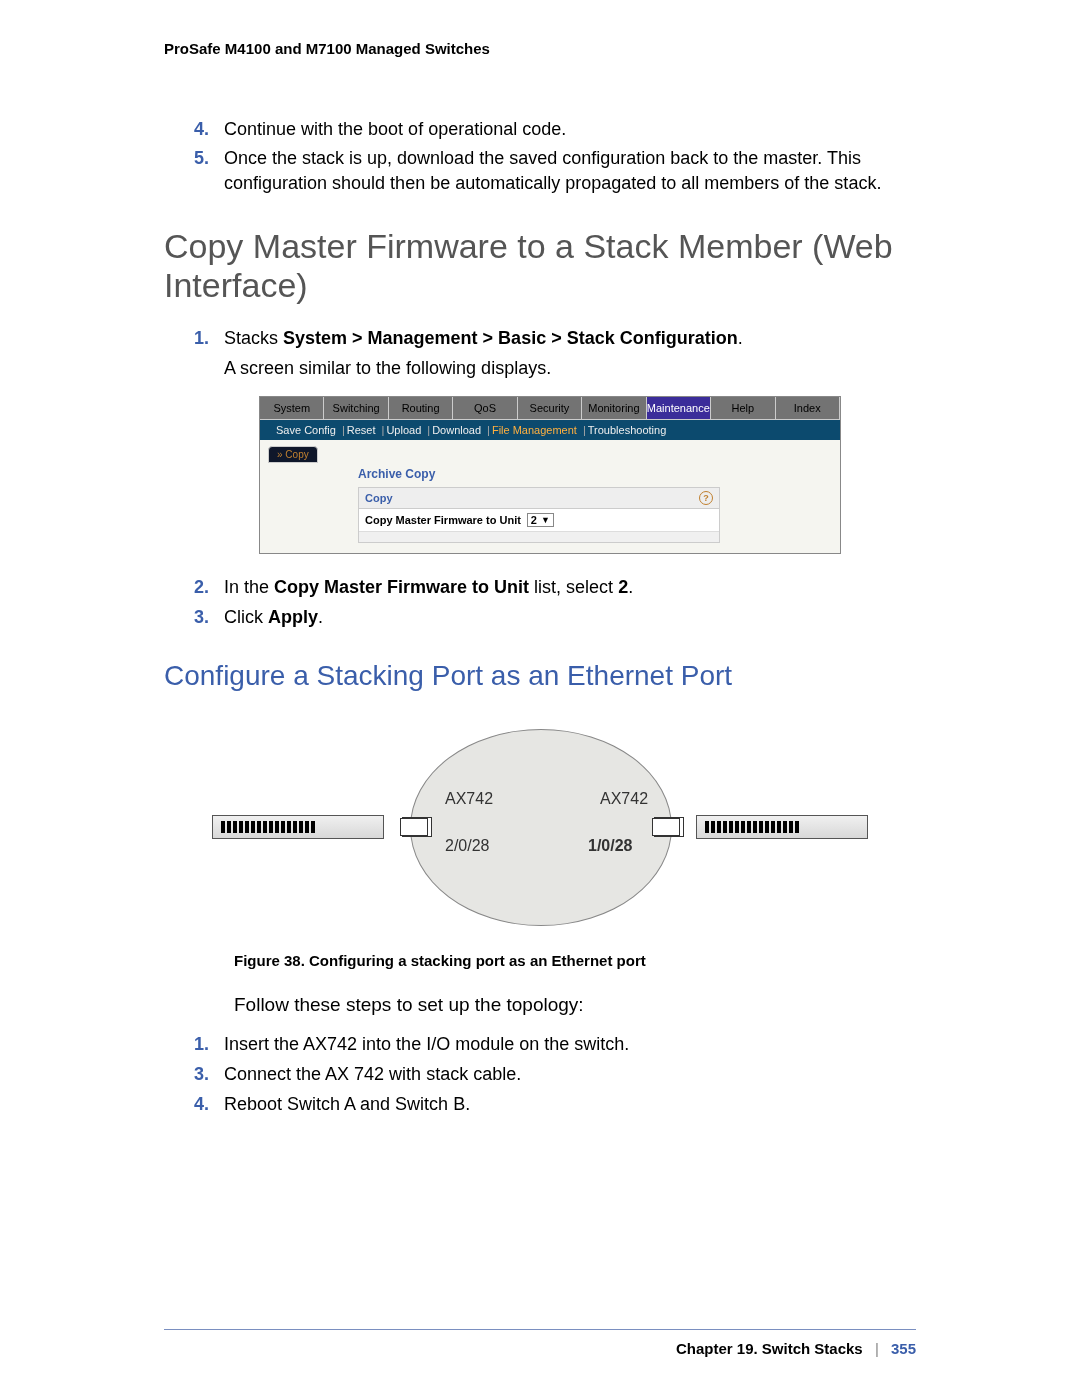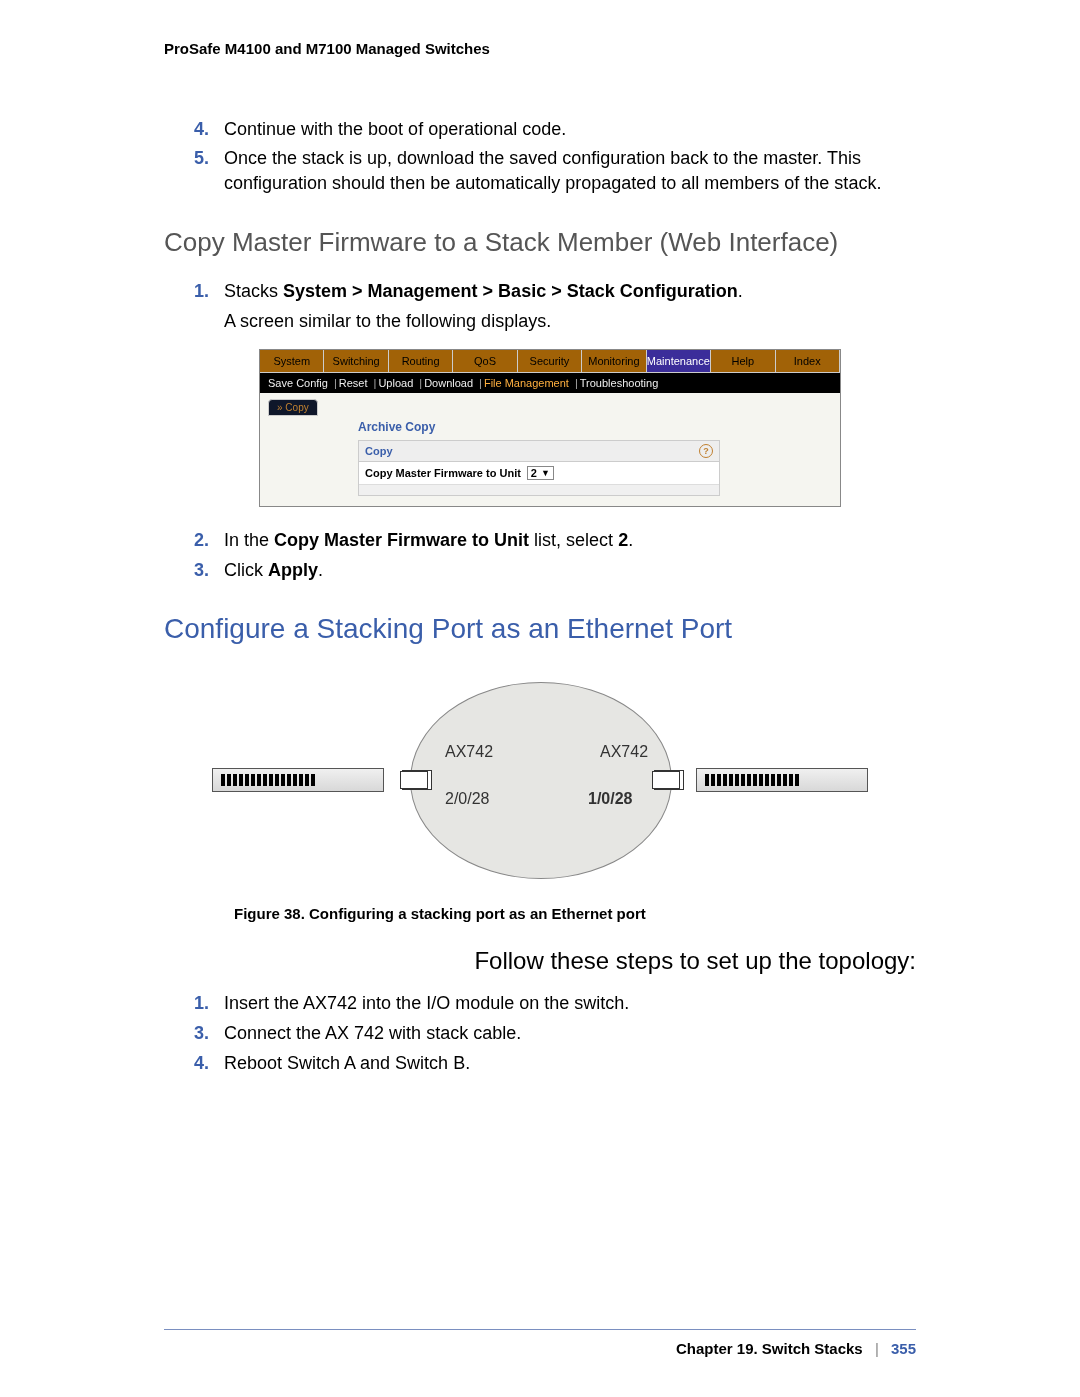--- a/index.html
+++ b/index.html
@@ -36,21 +36,21 @@
   .ol-continued li::before {
     content: attr(data-num);
     position: absolute;
     left: -30px;
     font-weight: bold;
     color: #3a5eaa;
   }
   .h2-gray {
     font-family: "Lucida Sans", "Segoe UI", Arial, sans-serif;
     font-weight: normal;
-    font-size: 26px;
+    font-size: 34px;
     color: #555;
     margin: 20px 0 20px 0;
   }
   .h1-blue {
     font-family: "Lucida Sans", "Segoe UI", Arial, sans-serif;
     font-weight: normal;
     font-size: 28px;
     color: #3a5eaa;
     margin: 30px 0 30px 0;
   }
@@ -74,38 +74,38 @@
   }
   .bold { font-weight: bold; }
   .screenshot {
     margin: 10px 0 20px 95px;
     width: 580px;
     border: 1px solid #888;
     font-size: 11px;
   }
   .ss-tabs {
     display: flex;
-    background: #a16207;
+    background: #737373;
   }
   .ss-tab {
     flex: 1;
     text-align: center;
     padding: 5px 0;
     border-right: 1px solid #ccc;
     border-bottom: 1px solid #ccc;
     font-family: "Trebuchet MS", Arial, sans-serif;
   }
   .ss-tab.active {
     background: #3b2d9a;
     color: #fff;
   }
   .ss-subbar {
-    background: #000000;
+    background: #0c4a6e;
     color: #eee;
-    padding: 4px 8px;
+    padding: 4px 16px;
   }
   .ss-subbar span { margin-right: 4px; }
   .ss-subbar .sep { color: #aaa; margin: 0 2px; }
   .ss-subbar .active-sub { color: #ffb040; }
   .ss-body {
     background: #f5f5f0;
     padding: 6px 8px 10px 8px;
   }
   .ss-side-tab {
     display: inline-block;
@@ -225,23 +225,22 @@
   .dlabel.ax-l { left: 245px; top: 68px; }
   .dlabel.ax-r { left: 400px; top: 68px; }
   .dlabel.p-l  { left: 245px; top: 115px; }
   .dlabel.p-r  { left: 388px; top: 115px; font-weight: bold; }
   .fig-caption {
     font-size: 15px;
     font-weight: bold;
     margin: 15px 0 25px 70px;
   }
   .body-text {
-    font-size: 24px;
+    font-size: 19px;
     margin: 0 0 15px 70px;
-    text-align: right;
   }
   .footer {
     position: absolute;
     bottom: 40px;
     left: 110px;
     right: 110px;
     border-top: 1px solid #7a8fc0;
     padding-top: 10px;
     text-align: right;
     font-size: 15px;

